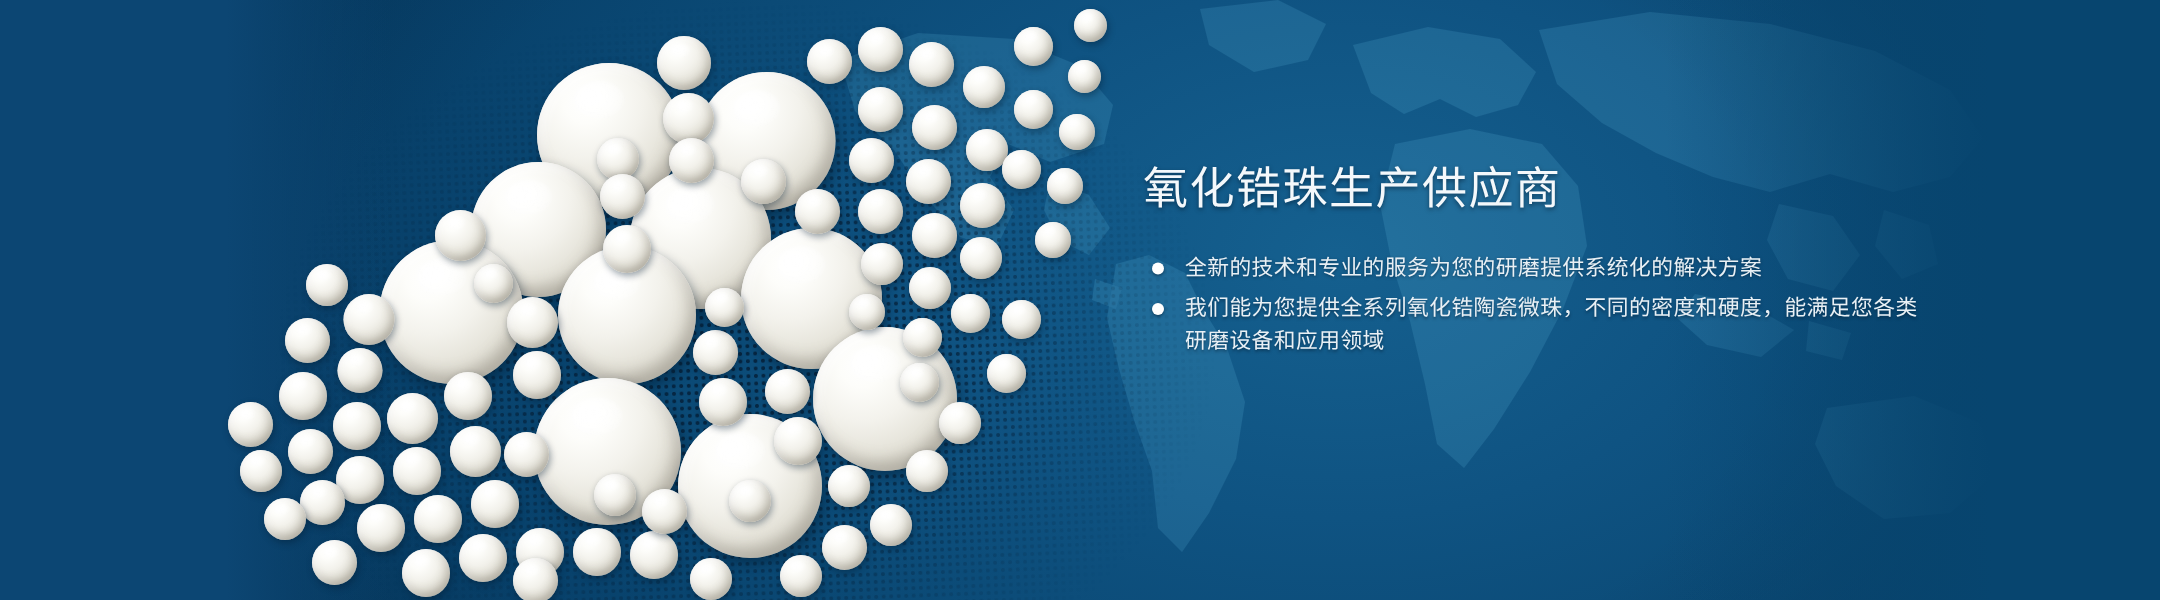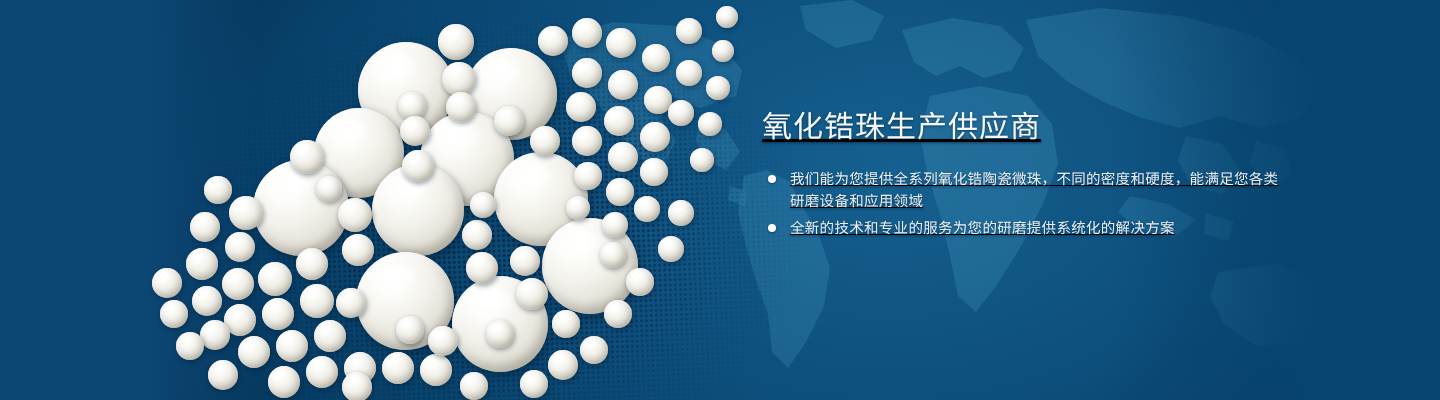--- a/index.html
+++ b/index.html
@@ -84,21 +84,20 @@
       inset -2px -3px 6px rgba(120,116,104,.38),
       inset 2px 2px 5px rgba(255,255,255,.85),
       1px 2px 5px rgba(3,24,44,.40);
   }
 
   
   .content{
     position:absolute;
     left:762px;top:110px;
     width:520px;
-    text-decoration:underline;
   }
   .headline{
     margin:0 0 24px 0;
     font-size:30px;
     line-height:34px;
     font-weight:400;
     letter-spacing:1px;
     color:#f4f8fb;
     text-shadow:0 1px 3px rgba(2,22,40,.55);
     white-space:nowrap;
@@ -270,23 +269,23 @@
     <span class="bead sm" style="left:600px;top:242px;width:26px;height:26px;"></span>
   </div>
 
   <div class="content">
 
     <h1 class="headline">氧化锆珠生产供应商</h1>
 
     <ul class="bullets">
       <li class="bullet">
         <span class="dot"></span>
-        <span class="bullet-text">我们能为您提供全系列氧化锆陶瓷微珠，不同的密度和硬度，能满足您各类研磨设备和应用领域</span>
+        <span class="bullet-text">全新的技术和专业的服务为您的研磨提供系统化的解决方案</span>
       </li>
       <li class="bullet">
         <span class="dot"></span>
-        <span class="bullet-text">全新的技术和专业的服务为您的研磨提供系统化的解决方案</span>
+        <span class="bullet-text">我们能为您提供全系列氧化锆陶瓷微珠，不同的密度和硬度，能满足您各类研磨设备和应用领域</span>
       </li>
     </ul>
 
   </div>
 
 </div>
 
 </body></html>

